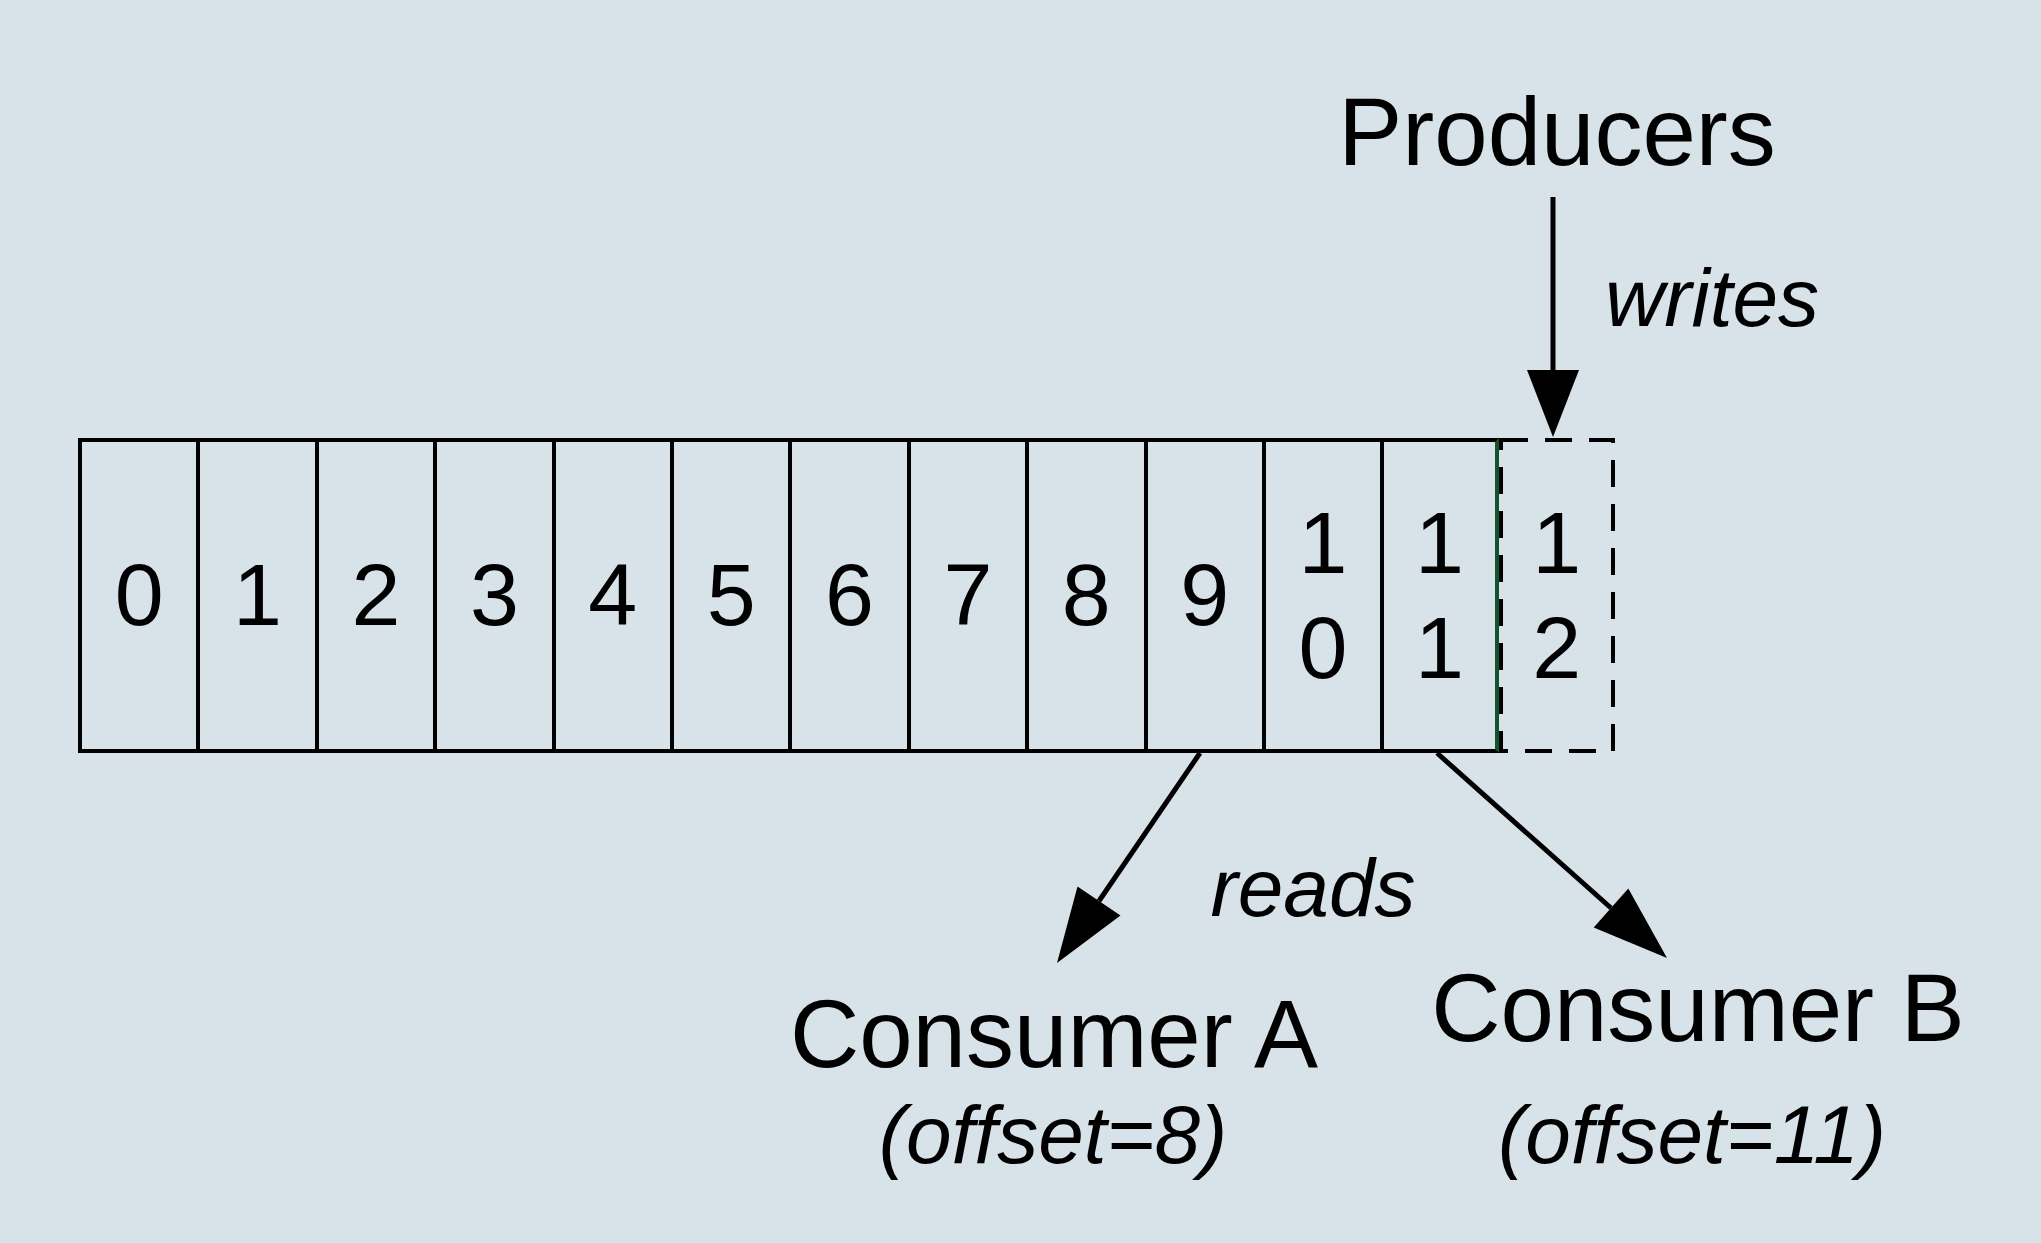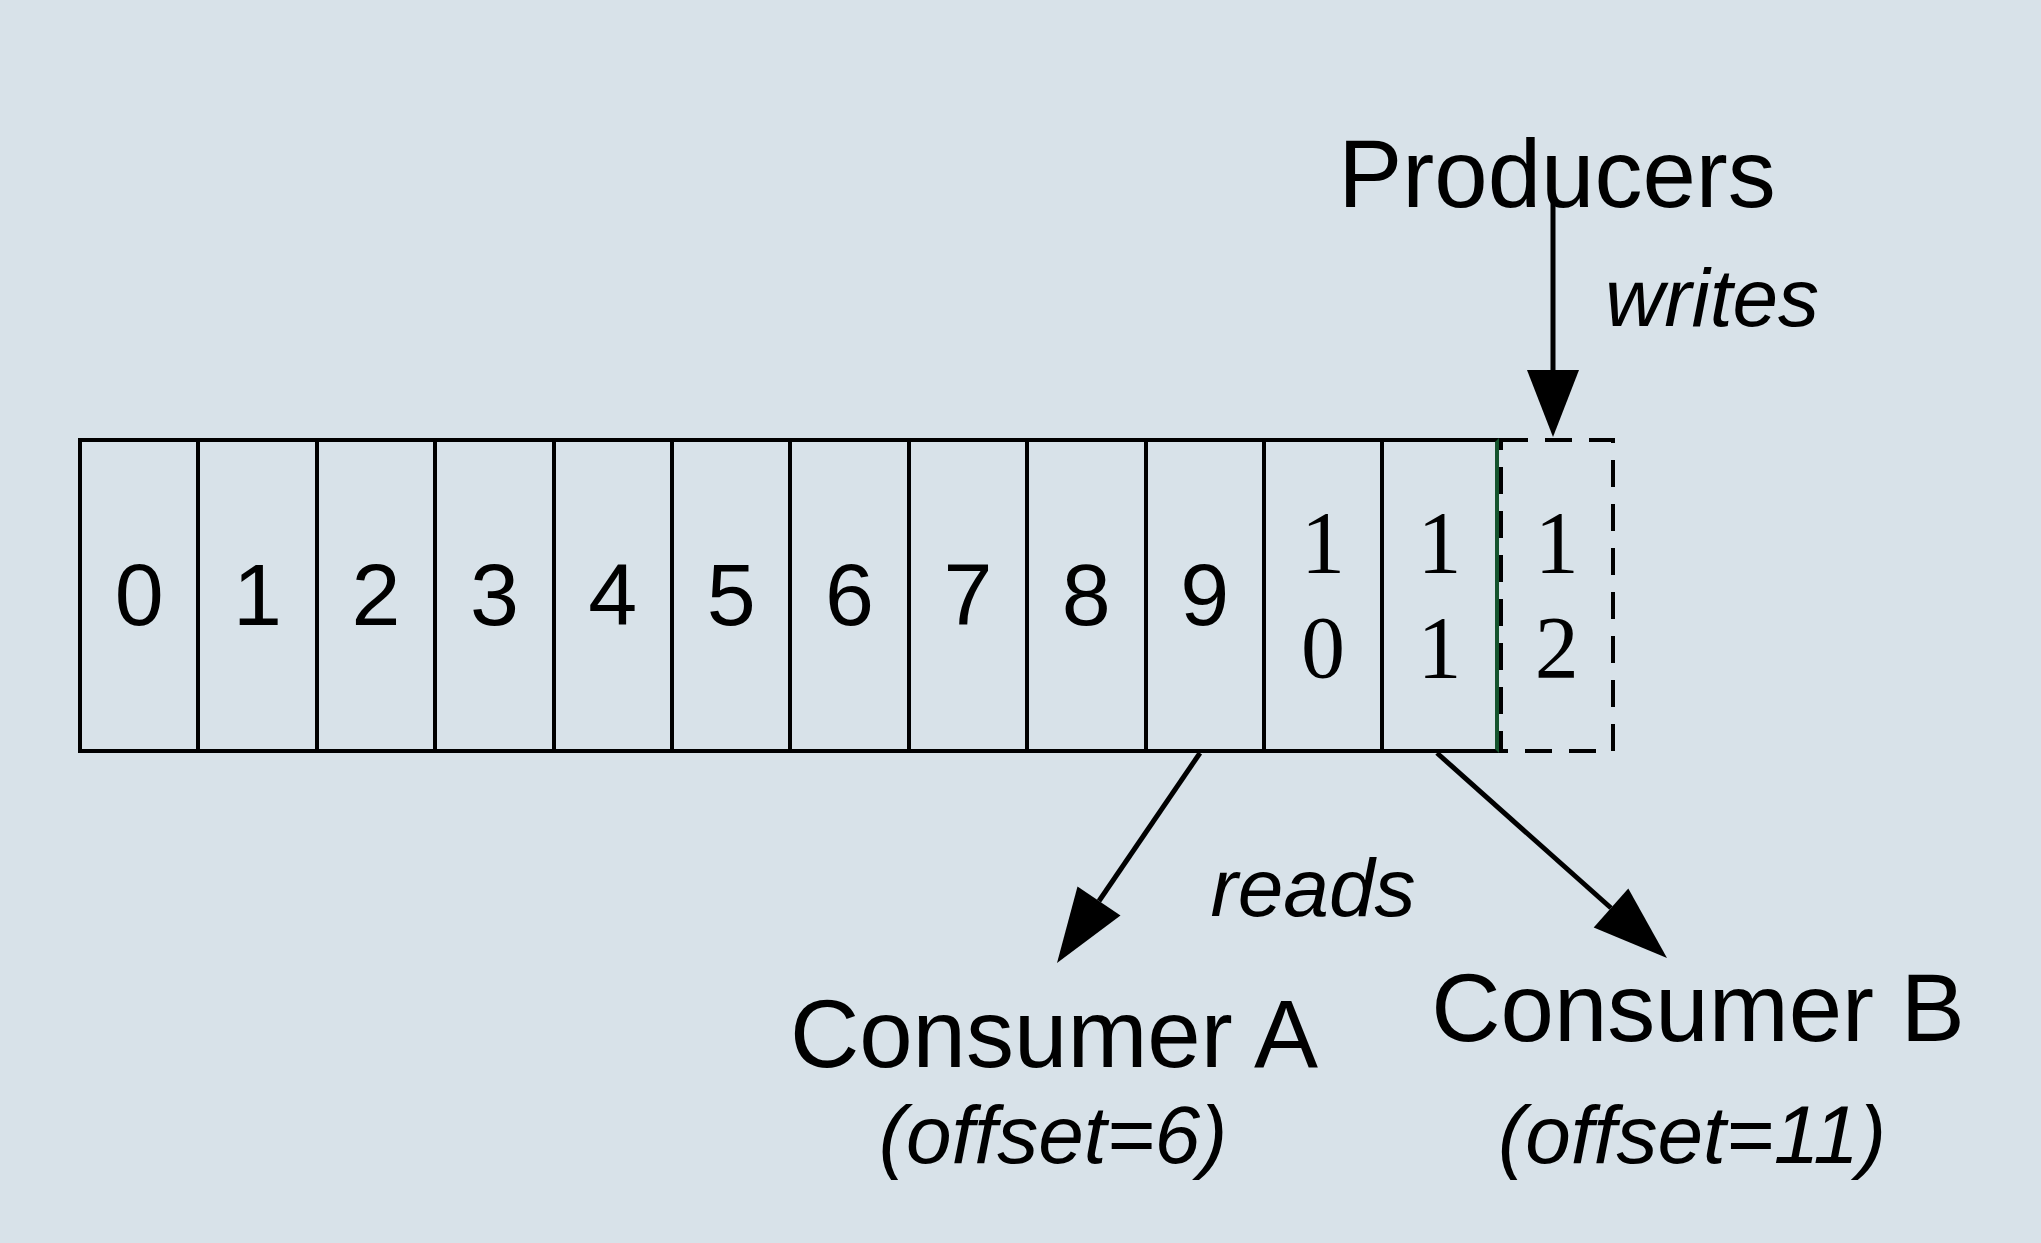--- a/index.html
+++ b/index.html
@@ -50,31 +50,30 @@
   }
   .cell.dashed {
     border: none;       
     width: 116px;
   }
   .num { display: inline-block; text-align: center; }
   .num.wrap {
     width: 58px;
     word-break: break-all;
     overflow-wrap: break-word;
-    font-family: Liberation Serif, serif;
   }
   .label {
     position: absolute;
     transform: translateX(-50%);
     white-space: nowrap;
     line-height: 1;
     font-size: 96px;
   }
   .label.small { font-size: 82px; font-style: italic; }
-  .producers  { left: 1557px; top: 84px; margin-top: 42px;  }
+  .producers  { left: 1557px; top: 84px;  }
   .writes     { left: 1712px; top: 257px; }
   .reads      { left: 1313px; top: 847px; }
   .consumer-a { left: 1054px; top: 986px; }
   .offset-a   { left: 1053px; top: 1094px; }
   .consumer-b { left: 1698px; top: 960px; }
   .offset-b   { left: 1692px; top: 1094px; }
   .arrow-line {
     stroke: #000;
     stroke-width: 5;
     fill: none;
@@ -151,16 +150,16 @@
       </div>
       <div class="cell dashed">
         <span class="num wrap">12</span>
       </div>
     </div>
 
   <div class="label producers">Producers</div>
   <div class="label small writes">writes</div>
   <div class="label consumer-a">Consumer A</div>
   <div class="label small reads">reads</div>
-  <div class="label small offset-a">(offset=6)</div>
+  <div class="label small offset-a">(offset=8)</div>
   <div class="label consumer-b">Consumer B</div>
   <div class="label small offset-b">(offset=11)</div>
 </div>
 
 </body></html>

